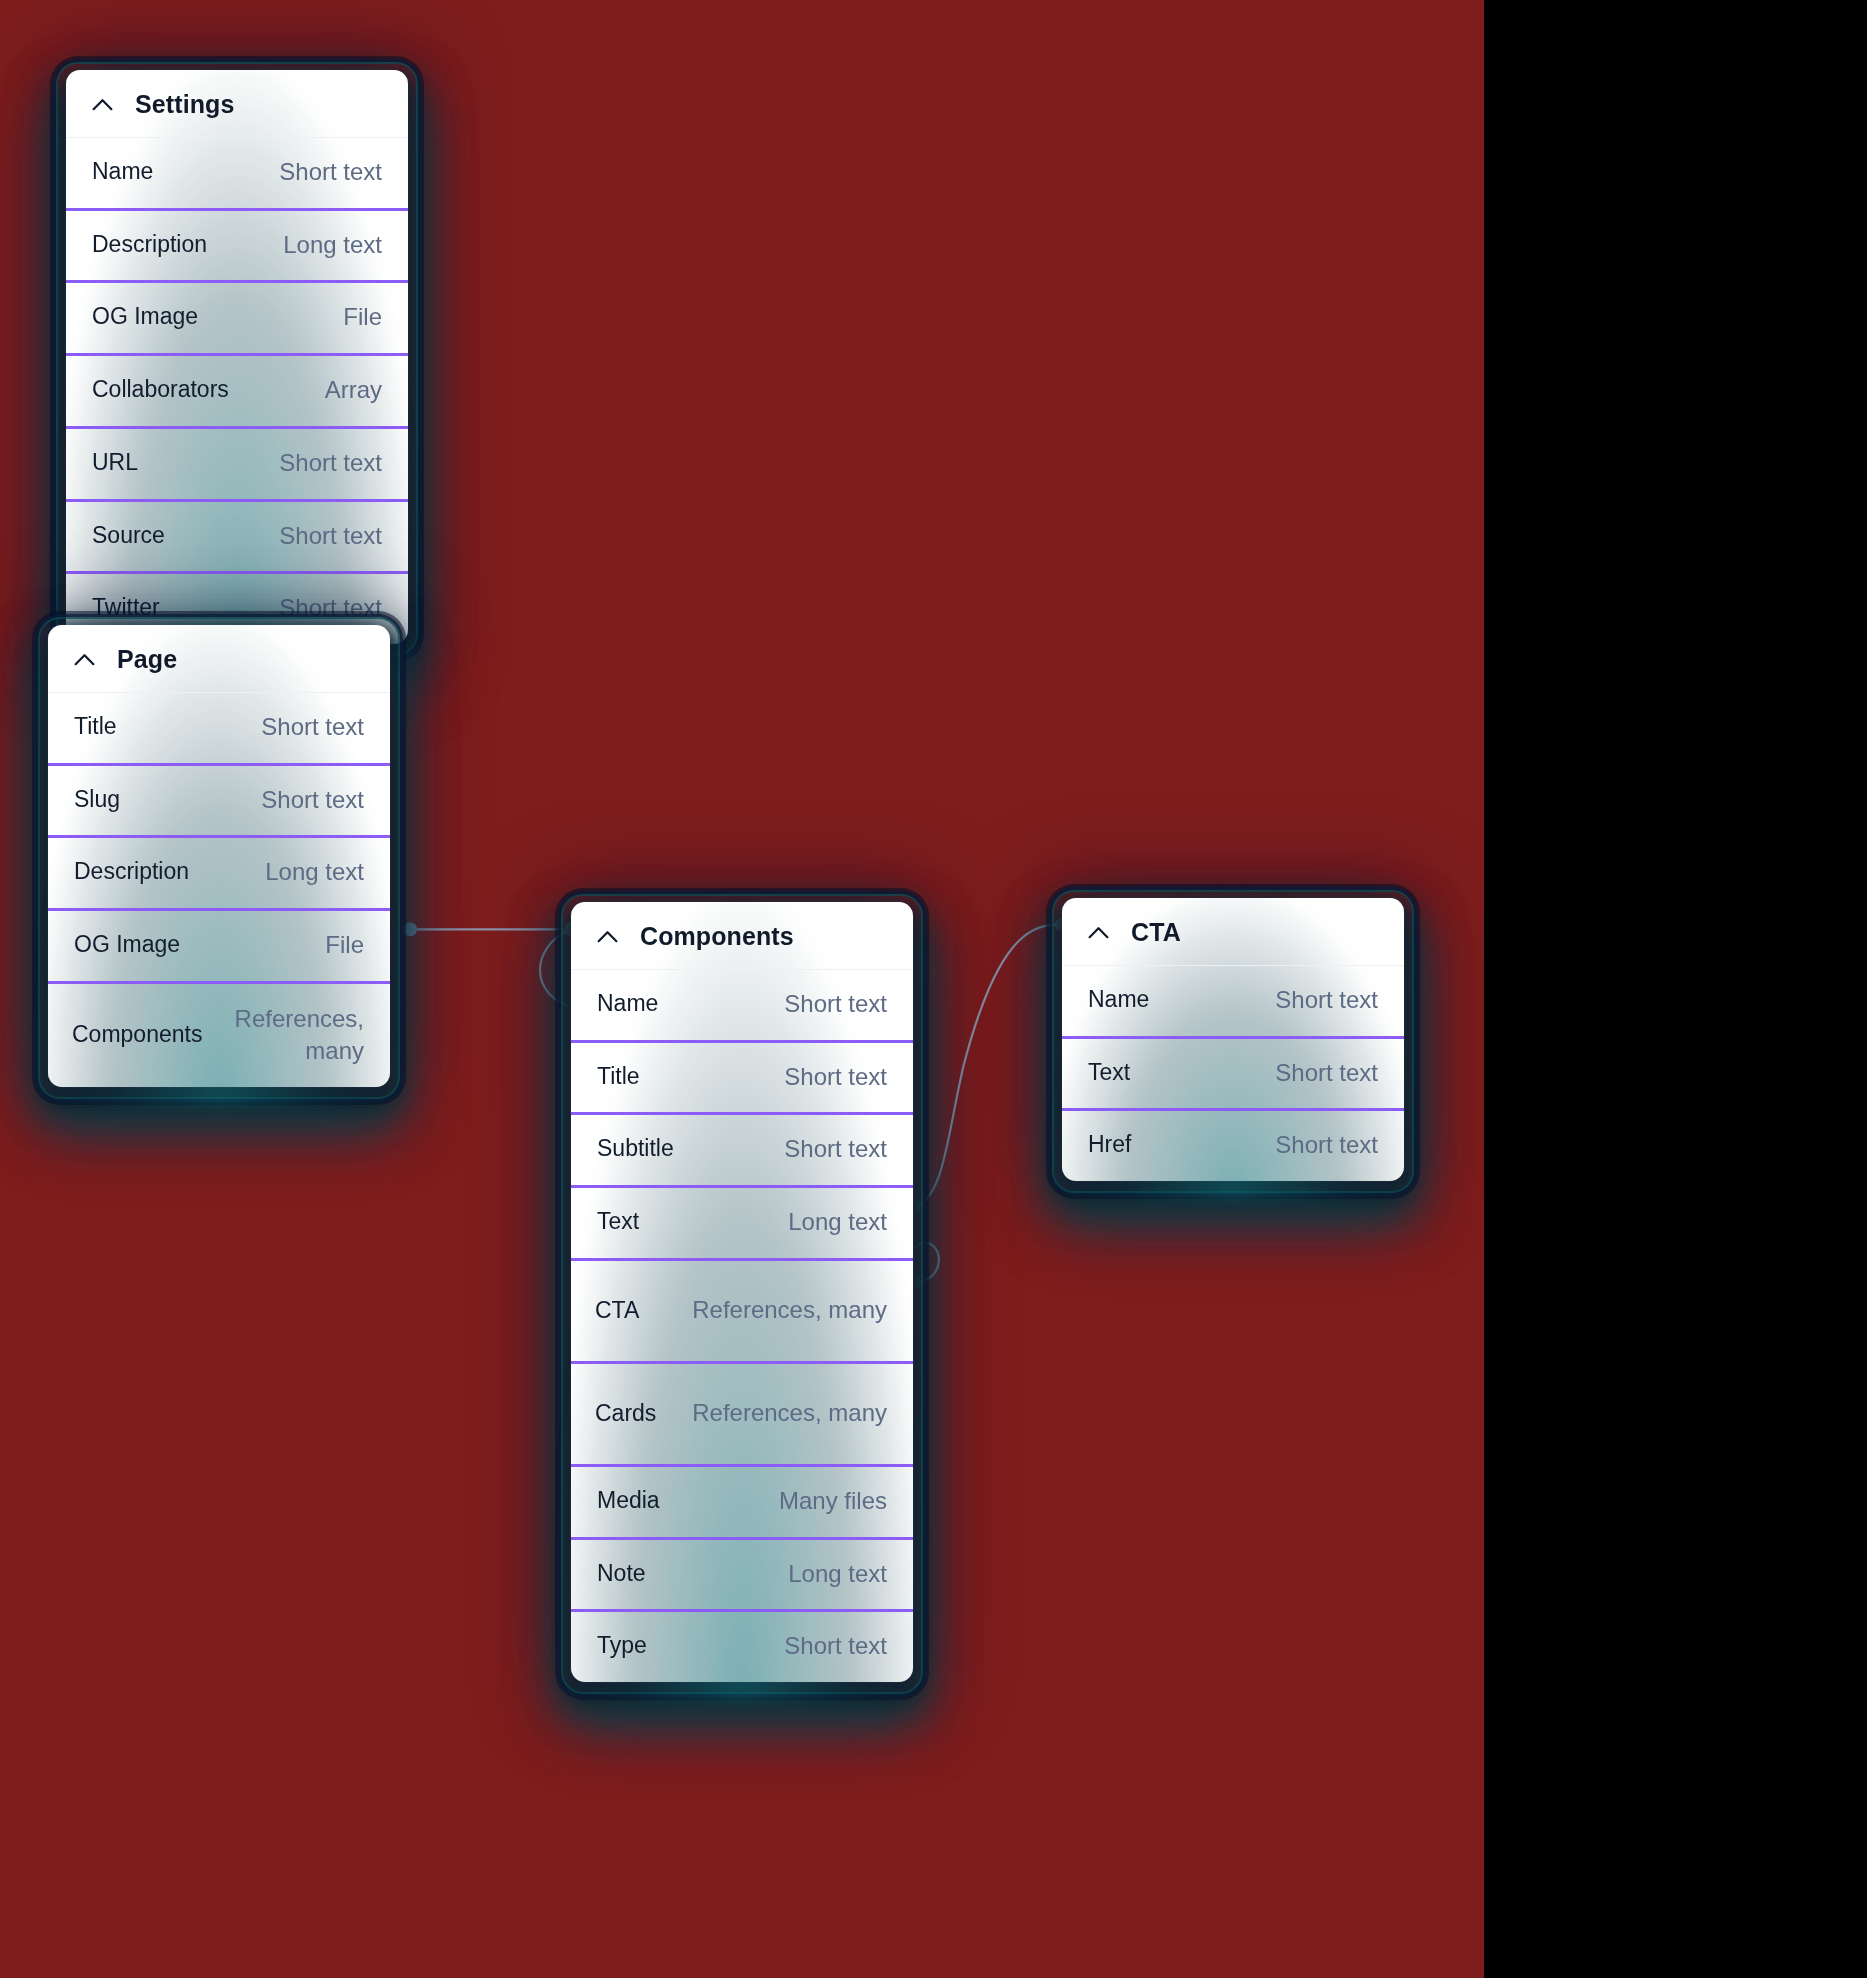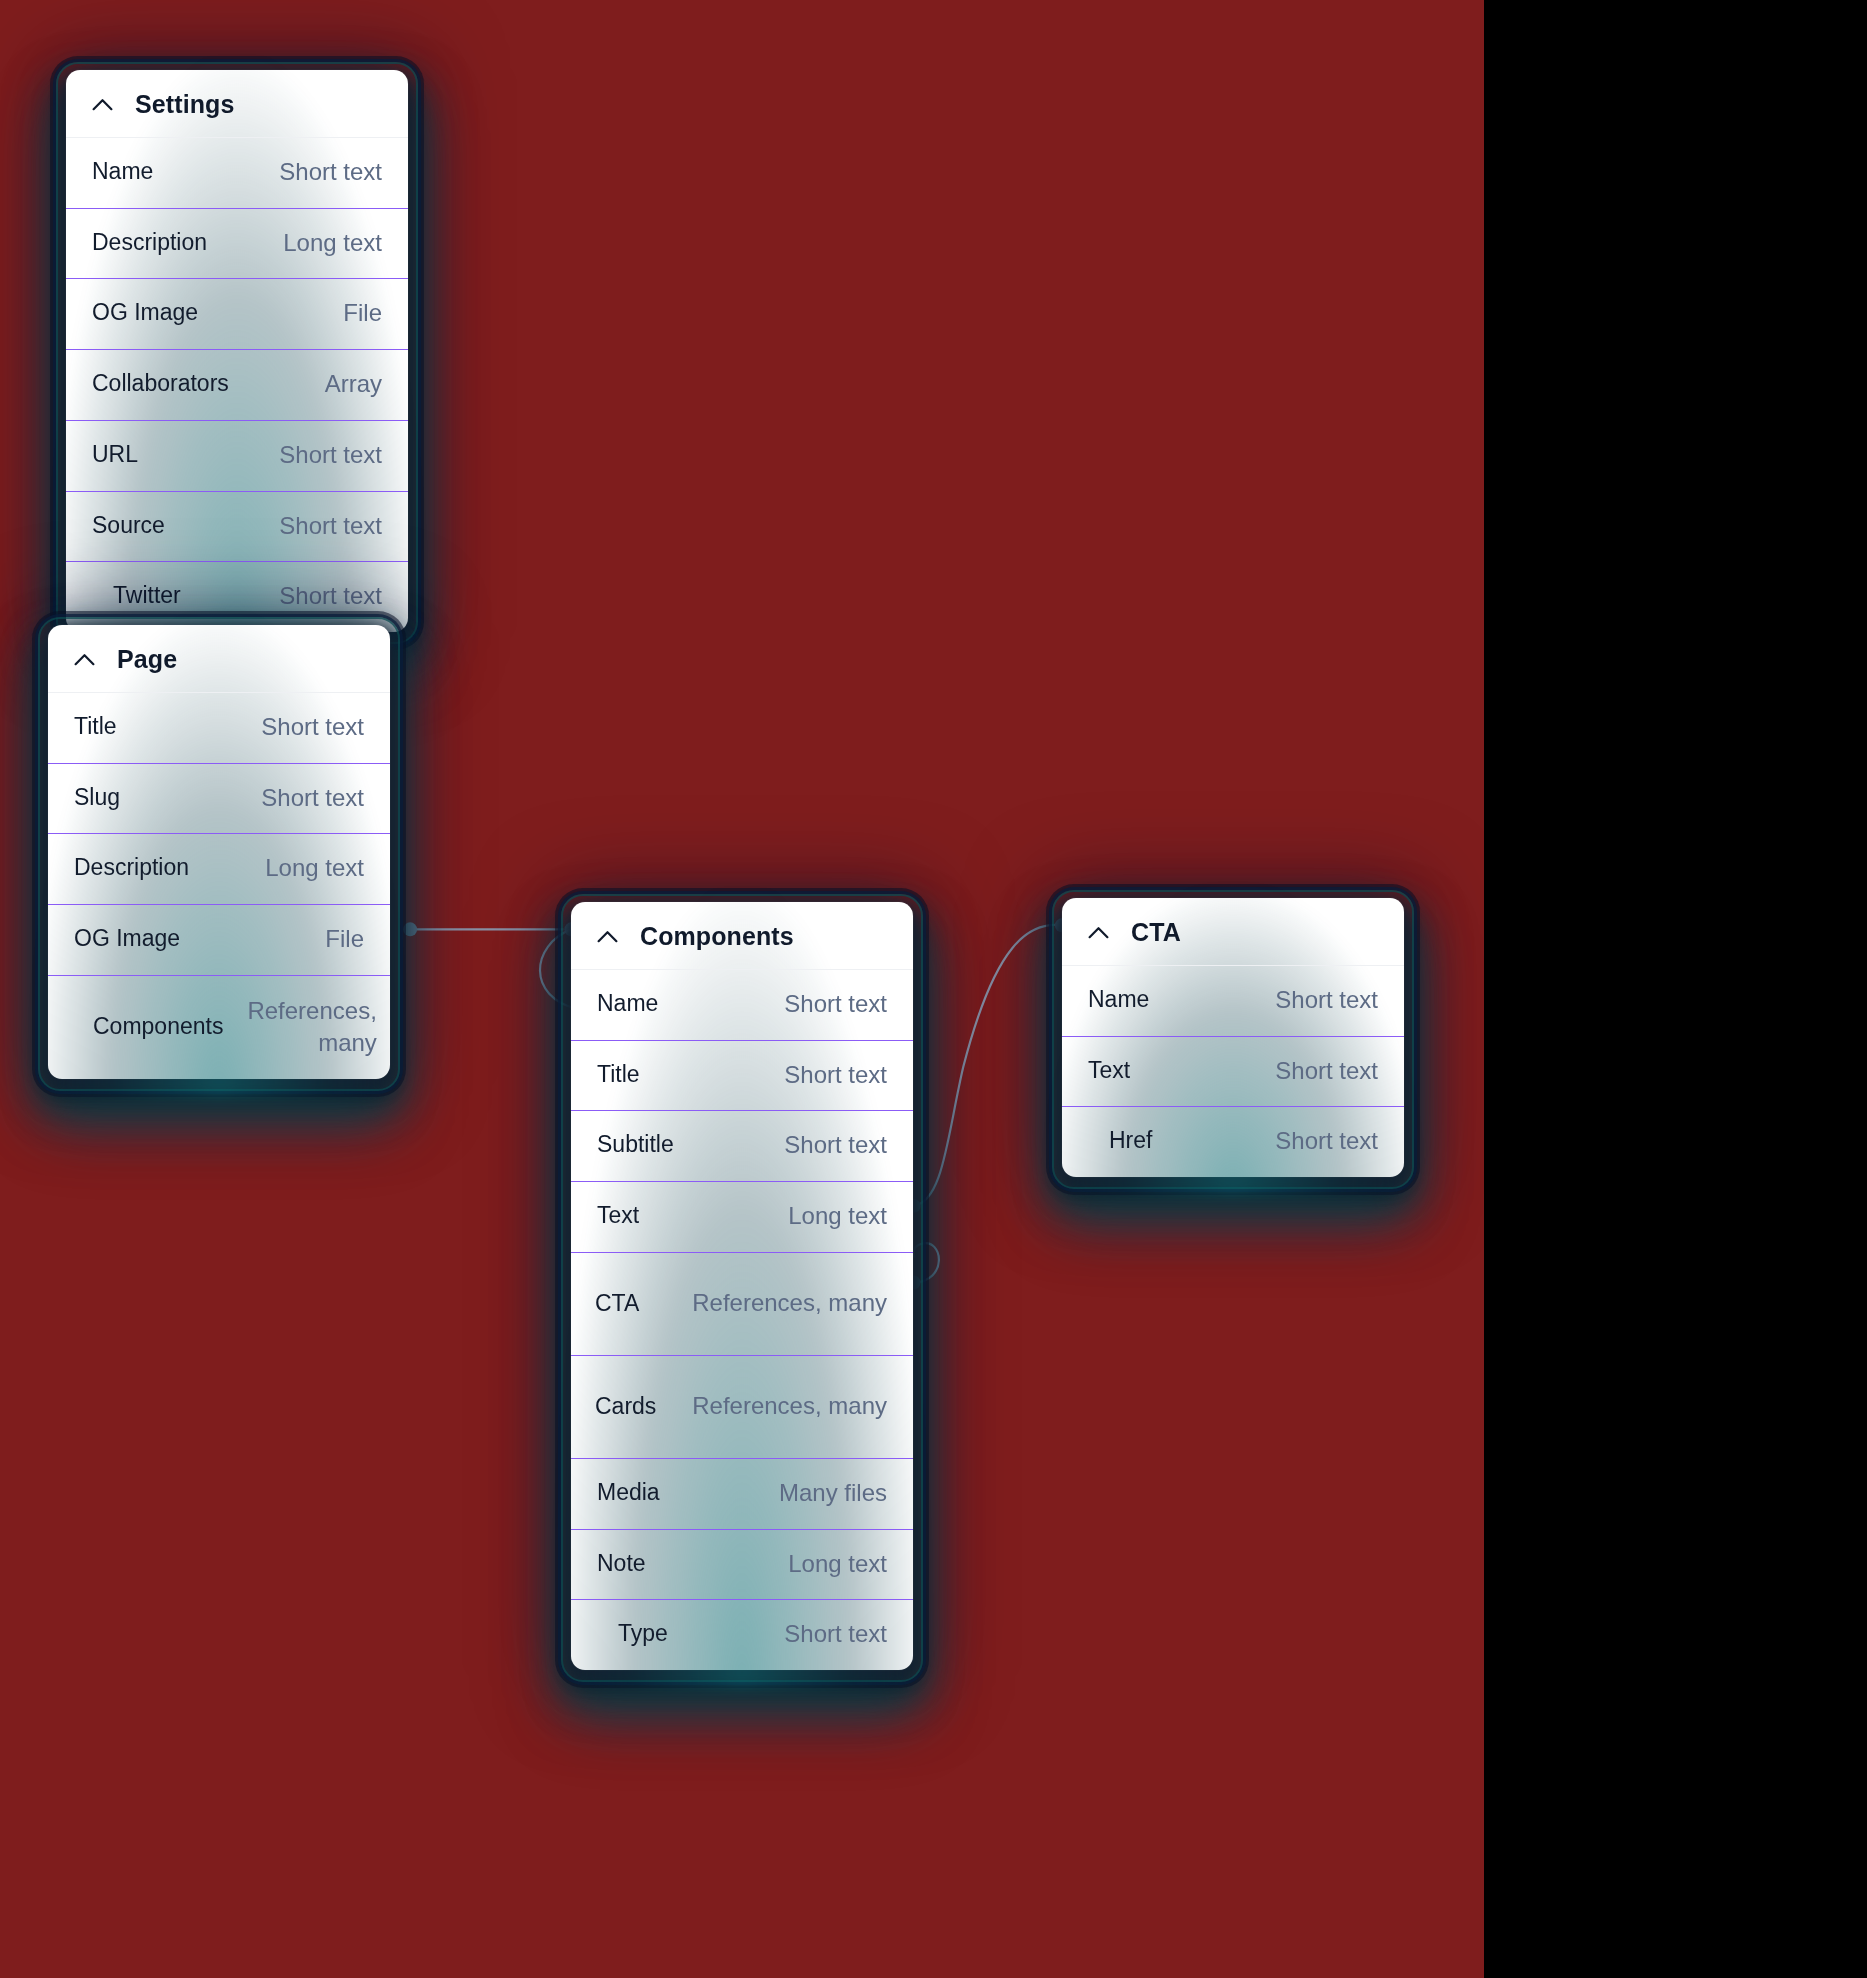--- a/index.html
+++ b/index.html
@@ -90,24 +90,24 @@
     letter-spacing: 0.1px;
     line-height: 1;
   }
 
   .row {
     display: flex;
     align-items: flex-start;
     justify-content: space-between;
     gap: 24px;
     padding: 19px 26px 20px 26px;
-    border-bottom: 1px solid #8b5cf6;
+    border-bottom: 3px solid #8b5cf6;
     min-height: 68px;
   }
-  .row:last-child { border-bottom: none; margin-left: 21px; }
+  .row:last-child { border-bottom: none; }
   .row-name {
     font-size: 23px;
     color: #121c2d;
     line-height: 1.28;
     white-space: nowrap;
   }
   .row-type {
     font-size: 24px;
     color: #5d6b85;
     line-height: 1.28;

